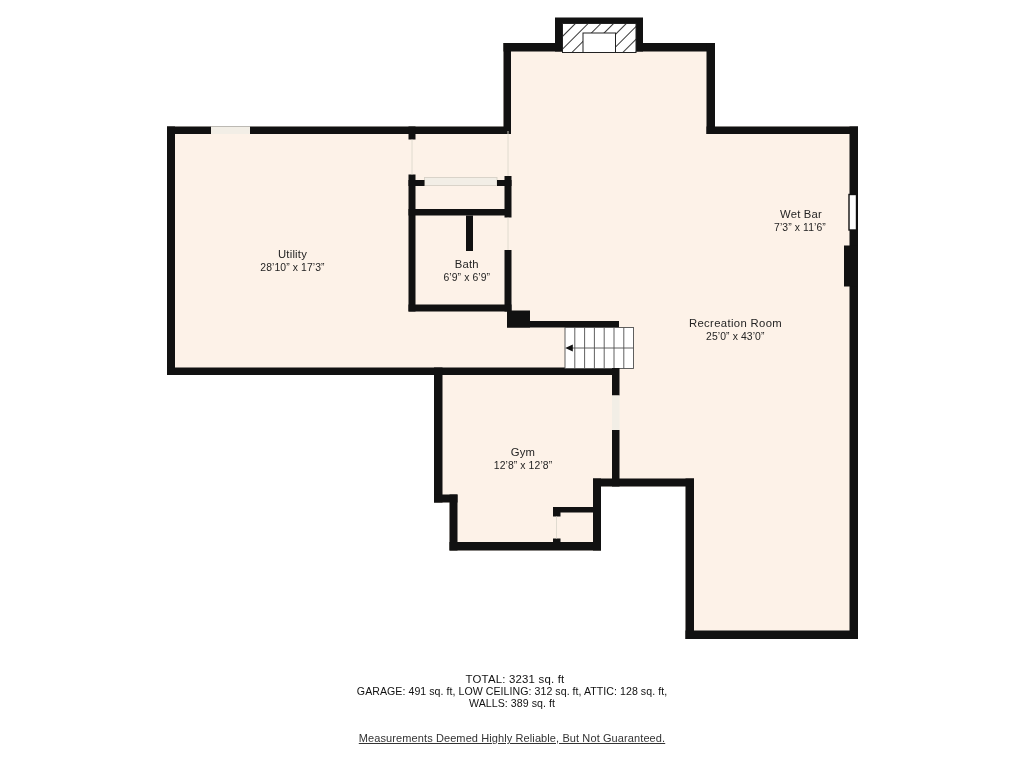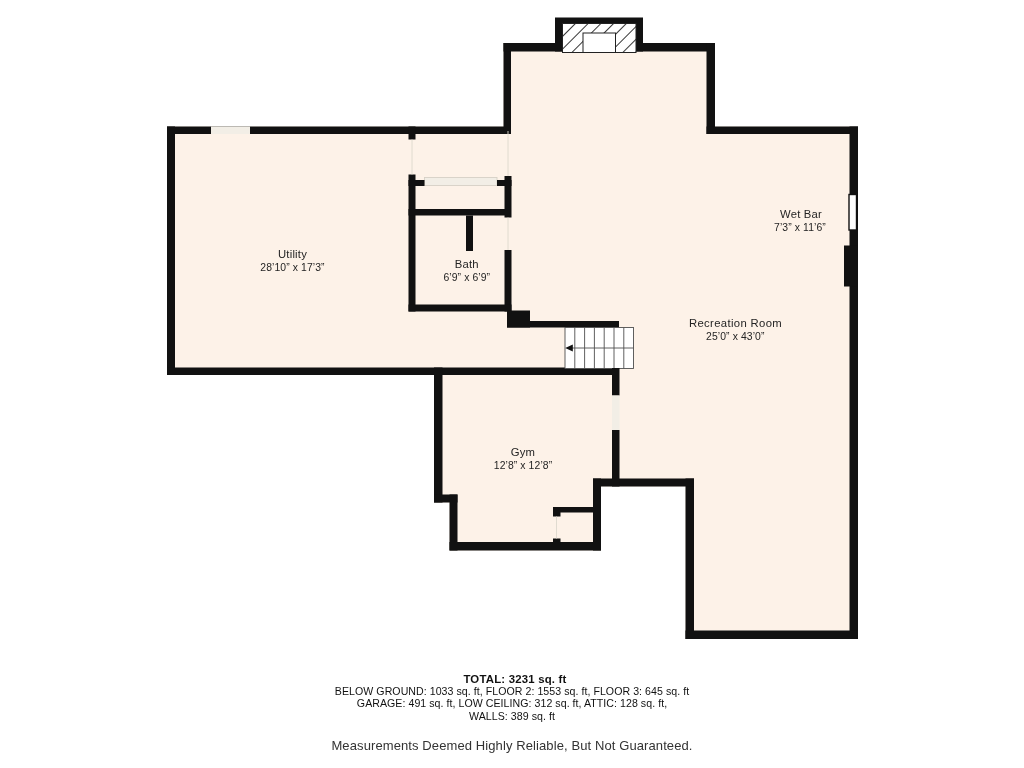--- a/index.html
+++ b/index.html
@@ -1,22 +1,22 @@
 <!DOCTYPE html>
 <html><head>
 <meta charset="utf-8">
 <style>
   html,body{margin:0;padding:0;background:#ffffff;}
   #page{position:relative;width:1024px;height:768px;background:#ffffff;overflow:hidden;
         font-family:"Liberation Sans", sans-serif;}
   svg text{font-family:"Liberation Sans", sans-serif;fill:#242424;}
   #totals{position:absolute;left:0;top:673px;width:1024px;text-align:center;color:#111;}
-  #totals .b{font-weight:bold;font-size:11.4px;letter-spacing:.2px;line-height:12px;padding-left:6px;}
+  #totals .b{font-weight:normal;font-size:11.4px;letter-spacing:.2px;line-height:12px;padding-left:6px;}
   #totals .l{font-size:10.6px;letter-spacing:.05px;line-height:12.45px;}
-  #totals .d{font-size:13px;color:#333;margin-top:16px;letter-spacing:.1px;}
+  #totals .d{font-size:11px;color:#333;margin-top:22px;letter-spacing:.1px;text-decoration:underline;}
 </style>
 </head>
 <body>
 <div id="page">
 <svg width="1024" height="768" viewBox="0 0 1024 768">
   <defs>
     <pattern id="hatch" width="9" height="9" patternUnits="userSpaceOnUse" patternTransform="rotate(45)">
       <rect width="9" height="9" fill="#ffffff"></rect>
       <line x1="0" y1="0" x2="0" y2="9" stroke="#2a2a2a" stroke-width="1.9"></line>
     </pattern>
@@ -146,18 +146,17 @@
 
   <g fill="#2c2c2c">
     <text x="523" y="455.5" font-size="11.3" text-anchor="middle" letter-spacing="0.2" fill="#2c2c2c">Gym</text>
     <text x="523" y="469.2" font-size="10.4" text-anchor="middle" letter-spacing="0.1" fill="#2c2c2c">12’8” x 12’8”</text>
   </g>
 </svg>
 
 
 <div id="totals">
   <div class="b">TOTAL: 3231 sq. ft</div>
-  <div class="l">BELOW GROUND: 1033 sq. ft, FLOOR 2: 1553 sq. ft, FLOOR 3: 645 sq. ft</div>
   <div class="l">GARAGE: 491 sq. ft, LOW CEILING: 312 sq. ft, ATTIC: 128 sq. ft,</div>
   <div class="l">WALLS: 389 sq. ft</div>
   <div class="d">Measurements Deemed Highly Reliable, But Not Guaranteed.</div>
 </div>
 </div>
 
 </body></html>

